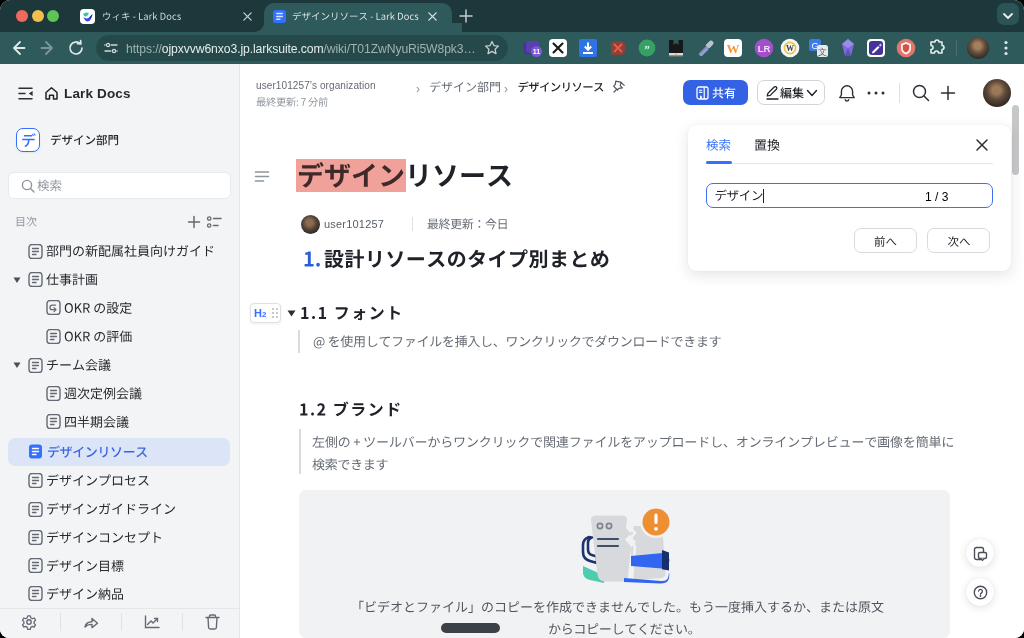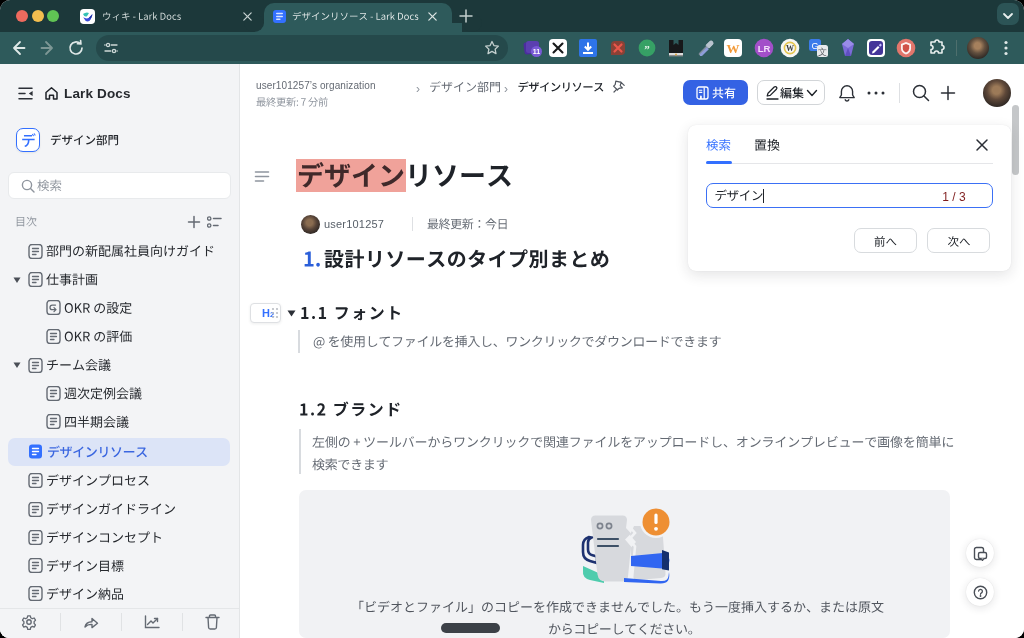--- a/index.html
+++ b/index.html
@@ -34,21 +34,21 @@
 .uname{position:absolute;left:324px;top:217.5px;font-size:11px;color:#586069;letter-spacing:.2px}
 .usep{position:absolute;left:412px;top:217px;width:1px;height:14px;background:#dee0e3}
 .h2chip{position:absolute;left:250px;top:303px;width:31px;height:20px;background:#fff;border:1px solid #dee0e3;border-radius:4px;box-shadow:0 1px 3px rgba(31,35,41,.08)}
 .qbar{position:absolute;width:2px;background:#d8dbdf}
 .card{position:absolute;left:299px;top:490px;width:651px;height:148px;background:#f1f2f4;border-radius:7px}
 .pill{position:absolute;left:441px;top:623px;width:59px;height:10px;border-radius:5px;background:#3c4147}
 .popup{position:absolute;left:688px;top:125px;width:323px;height:146px;background:#fff;border-radius:8px;box-shadow:0 4px 14px rgba(31,35,41,.12),0 0 1px rgba(31,35,41,.12);z-index:40}
 .ptabline{position:absolute;left:706px;top:162.5px;width:287px;height:1px;background:#e5e6e9;z-index:41}
 .ptabu{position:absolute;left:706px;top:160.5px;width:26px;height:3.5px;background:#3370ff;border-radius:2px;z-index:42}
 .pinput{position:absolute;left:706px;top:182.5px;width:287px;height:25px;border:1.3px solid #3b70f5;border-radius:7px;background:#fff;z-index:41}
-.pcount{position:absolute;left:925px;top:189.5px;width:58px;text-align:center;font-size:12px;color:#7f1d1d;z-index:42}
+.pcount{position:absolute;left:925px;top:189.5px;width:58px;text-align:left;font-size:12px;color:#000000;z-index:42}
 .cursor{position:absolute;left:762.5px;top:189px;width:1.4px;height:14px;background:#1f2329;z-index:42}
 .pbtn{position:absolute;top:228px;width:63px;height:25px;border:1px solid #d8dbde;border-radius:7px;background:#fff;z-index:41}
 .fab{position:absolute;left:966px;width:28px;height:28px;border-radius:50%;background:#fff;box-shadow:0 2px 8px rgba(31,35,41,.12),0 0 1px rgba(31,35,41,.15)}
 .sthumb{position:absolute;left:1012px;top:105px;width:7px;height:70px;border-radius:3.5px;background:#c5c7c9}
 .ltext{position:absolute;white-space:pre}
 </style></head><body>
 <div class="win">
 
 <div class="strip"></div>
 <div class="tl" style="left:16px;background:#ee6a5e"></div>
@@ -98,20 +98,21 @@
     </svg>
 <svg class="abs" style="left:67px;top:39px" width="18" height="18">
       <path d="M15 9 a6 6 0 1 1 -1.8-4.3 M13.6 1.6 l.3 3.4 -3.4 -.3" stroke="#dfe8e7" stroke-width="1.7" fill="none" stroke-linecap="round" stroke-linejoin="round"></path>
     </svg>
 <div class="urlpill"></div>
 <svg class="abs" style="left:103px;top:40px" width="16" height="16">
       <circle cx="5" cy="5" r="1.6" fill="none" stroke="#cfd9d8" stroke-width="1.3"></circle>
       <circle cx="11" cy="11" r="1.6" fill="none" stroke="#cfd9d8" stroke-width="1.3"></circle>
       <path d="M8.2 5 H14 M2 5 H1.8 M2 11 H7.8 M14 11 H14.2" stroke="#cfd9d8" stroke-width="1.3" stroke-linecap="round"></path>
     </svg>
+<div class="urltext">https://<b>ojpxvvw6nxo3.jp.larksuite.com</b>/wiki/T01ZwNyuRi5W8pk3…</div>
 <svg class="abs" style="left:484px;top:40px" width="16" height="16">
       <path d="M8 1.5 L9.9 5.6 14.4 6.1 11.1 9.2 12 13.6 8 11.4 4 13.6 4.9 9.2 1.6 6.1 6.1 5.6 Z" fill="none" stroke="#c3cfce" stroke-width="1.3" stroke-linejoin="round"></path>
     </svg>
 
 <svg class="abs" style="left:523px;top:38px" width="20" height="20">
       <rect x="1" y="4" width="13" height="12" rx="2.5" fill="#4b2d9e" transform="rotate(-8 7 10)"></rect>
       <rect x="3" y="3" width="13" height="12" rx="2.5" fill="#5b3fb0"></rect>
       <circle cx="13.5" cy="13.5" r="5.5" fill="#7a5bd6"></circle>
       <text x="13.5" y="16" font-size="7" font-weight="bold" fill="#fff" text-anchor="middle" font-family="Liberation Sans">11</text>
     </svg>
@@ -343,21 +344,21 @@
 <svg class="abs" style="left:254px;top:170px" width="16" height="13">
       <path d="M1 1.5 H15 M1 6.5 H15 M1 11.5 H10" stroke="#8f959e" stroke-width="1.6" stroke-linecap="round" transform="scale(0)"></path>
       <path d="M1 2 H15 M1 6.5 H11 M1 11 H15" stroke="#8f959e" stroke-width="1.5" stroke-linecap="round" transform="scale(0)"></path>
       <path d="M1.5 2 h13 m-13 4.5 h13 m-13 4.5 h8" stroke="#8f959e" stroke-width="1.6" stroke-linecap="round"></path>
     </svg>
 <div class="titlehl"></div>
 <div class="docavatar"></div>
 <div class="uname">user101257</div>
 <div class="usep"></div>
 <div class="h2chip"></div>
-<div class="ltext" style="left:262px;top:307px;font-size:11px;font-weight:bold;color:#3370ff">H<span style="font-size:8px">2</span></div>
+<div class="ltext" style="left:254px;top:307px;font-size:11px;font-weight:bold;color:#3370ff">H<span style="font-size:8px">2</span></div>
 <svg class="abs" style="left:271px;top:307px" width="8" height="12">
       <g fill="#b9bdc3">
         <circle cx="2" cy="2" r="1.1"></circle>
         <circle cx="6" cy="2" r="1.1"></circle>
         <circle cx="2" cy="6" r="1.1"></circle>
         <circle cx="6" cy="6" r="1.1"></circle>
         <circle cx="2" cy="10" r="1.1"></circle>
         <circle cx="6" cy="10" r="1.1"></circle>
       </g>
     </svg>

